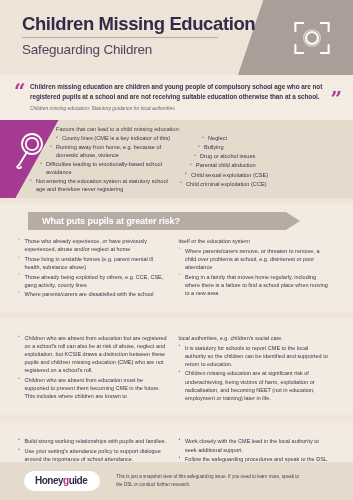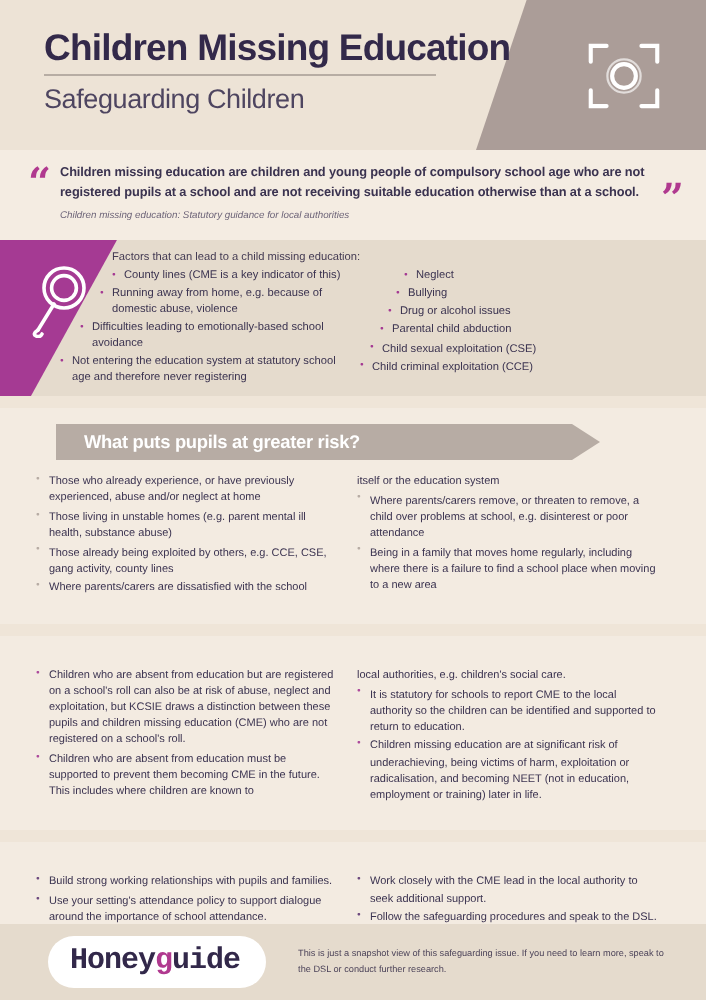--- a/index.html
+++ b/index.html
@@ -217,26 +217,25 @@
   }
   .logo-pill {
     background: #ffffff;
     border-radius: 14px;
     padding: 4px 13px 5px 11px;
     display: flex;
     align-items: center;
     margin-left: 10px;
   }
   .logo-text {
-    font-size: 15px;
+    font-size: 10px;
     font-weight: bold;
     letter-spacing: -0.5px;
     color: #32284a;
     white-space: nowrap;
-    font-family: Liberation Mono, monospace;
   }
   .logo-g { color: #b0398f; }
   .footer-note {
     font-size: 4.6px;
     color: #4b4258;
     line-height: 1.75;
     margin-left: 16px;
     max-width: 190px;
   }
 </style>

